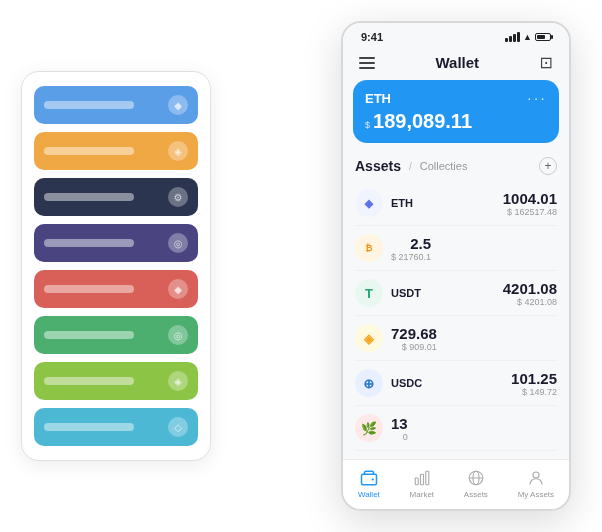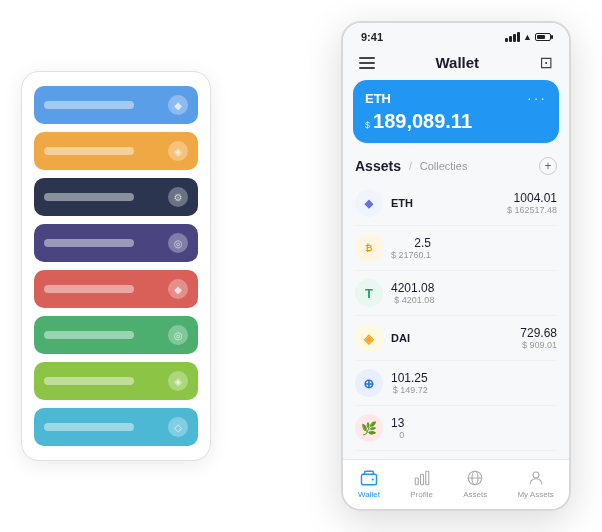--- a/index.html
+++ b/index.html
@@ -326,22 +326,22 @@
       font-size: 11px;
       font-weight: 600;
       color: #1a1a2e;
     }
 
     .token-amounts {
       text-align: right;
     }
 
     .token-amount {
-      font-size: 12px;
-      font-weight: 400;
+      font-size: 15px;
+      font-weight: 700;
       color: #1a1a2e;
       text-align: right;
     }
 
     .token-usd {
       font-size: 9px;
       color: #999;
     }
 
     
@@ -526,37 +526,38 @@
       <div class="token-item">
         <div class="token-logo imbtc-logo">₿</div>
         <div class="token-amounts">
           <div class="token-amount">2.5</div>
           <div class="token-usd">$ 21760.1</div>
         </div>
       </div>
 
       <div class="token-item">
         <div class="token-logo usdt-logo" style="font-size:13px;font-weight:800;">T</div>
+        <span class="token-name">USDT</span>
         <div class="token-amounts">
           <div class="token-amount">4201.08</div>
           <div class="token-usd">$ 4201.08</div>
         </div>
       </div>
 
       <div class="token-item">
         <div class="token-logo dai-logo" style="font-size:13px;font-weight:800;">◈</div>
-        <span class="token-name">DAI</span>
         <div class="token-amounts">
           <div class="token-amount">729.68</div>
           <div class="token-usd">$ 909.01</div>
         </div>
       </div>
 
       <div class="token-item">
         <div class="token-logo usdc-logo" style="font-size:13px;">⊕</div>
+        <span class="token-name">USDC</span>
         <div class="token-amounts">
           <div class="token-amount">101.25</div>
           <div class="token-usd">$ 149.72</div>
         </div>
       </div>
 
       <div class="token-item">
         <div class="token-logo tft-logo" style="font-size:13px;">🌿</div>
         <div class="token-amounts">
           <div class="token-amount">13</div>
@@ -580,21 +581,21 @@
       </div>
 
       <div class="bottom-nav-item">
         <div class="bottom-nav-icon">
           <svg width="18" height="18" viewBox="0 0 24 24" fill="none">
             <rect x="3" y="12" width="4" height="9" rx="1" stroke="#aaa" stroke-width="1.5"></rect>
             <rect x="10" y="7" width="4" height="14" rx="1" stroke="#aaa" stroke-width="1.5"></rect>
             <rect x="17" y="3" width="4" height="18" rx="1" stroke="#aaa" stroke-width="1.5"></rect>
           </svg>
         </div>
-        <span class="bottom-nav-label">Profile</span>
+        <span class="bottom-nav-label">Market</span>
       </div>
 
       <div class="bottom-nav-item">
         <div class="bottom-nav-icon">
           <svg width="18" height="18" viewBox="0 0 24 24" fill="none">
             <circle cx="12" cy="12" r="9" stroke="#aaa" stroke-width="1.5"></circle>
             <ellipse cx="12" cy="12" rx="4" ry="9" stroke="#aaa" stroke-width="1.5"></ellipse>
             <line x1="3" y1="12" x2="21" y2="12" stroke="#aaa" stroke-width="1.5"></line>
           </svg>
         </div>

